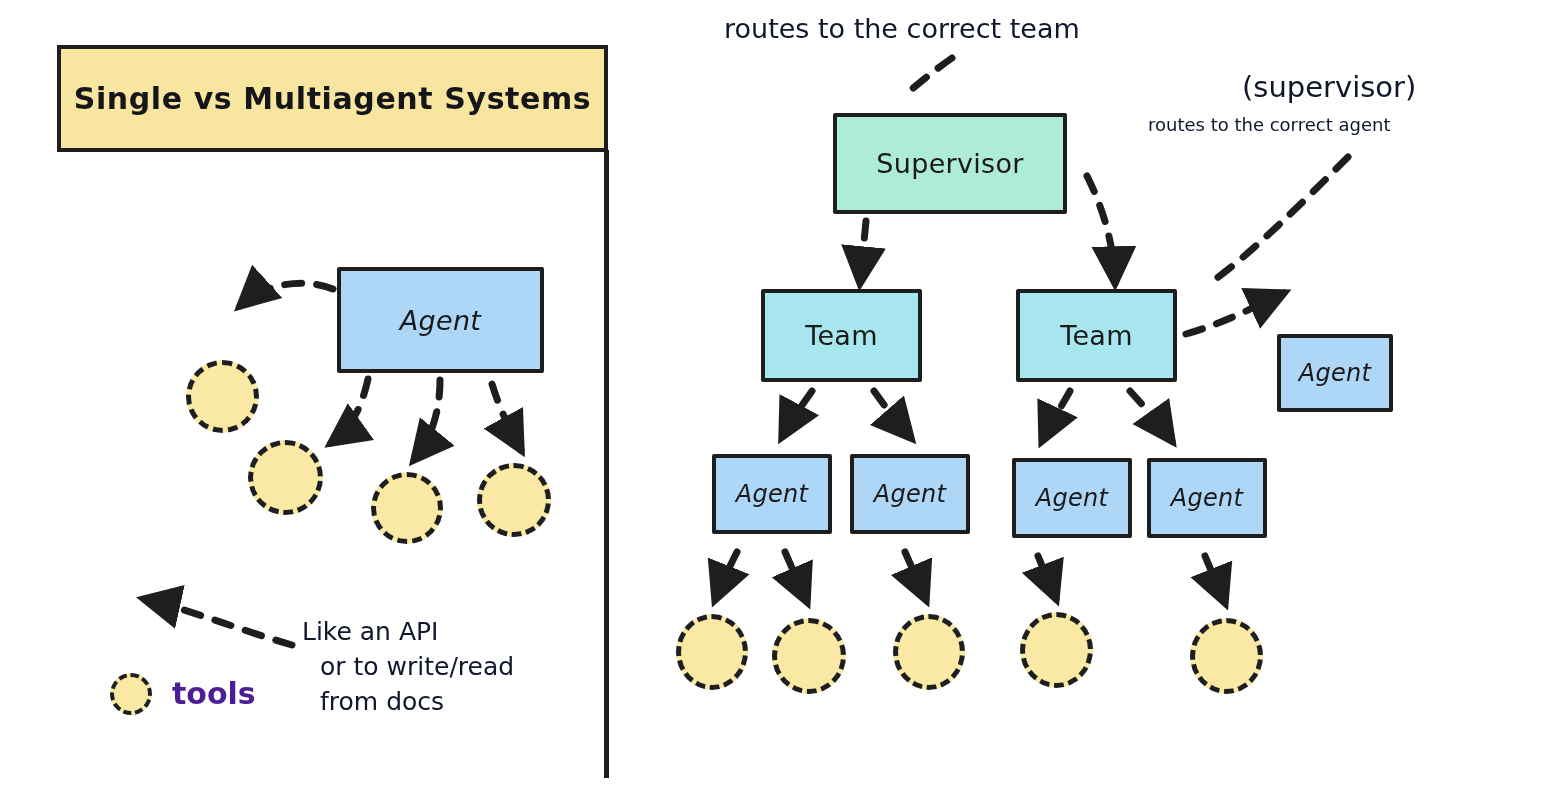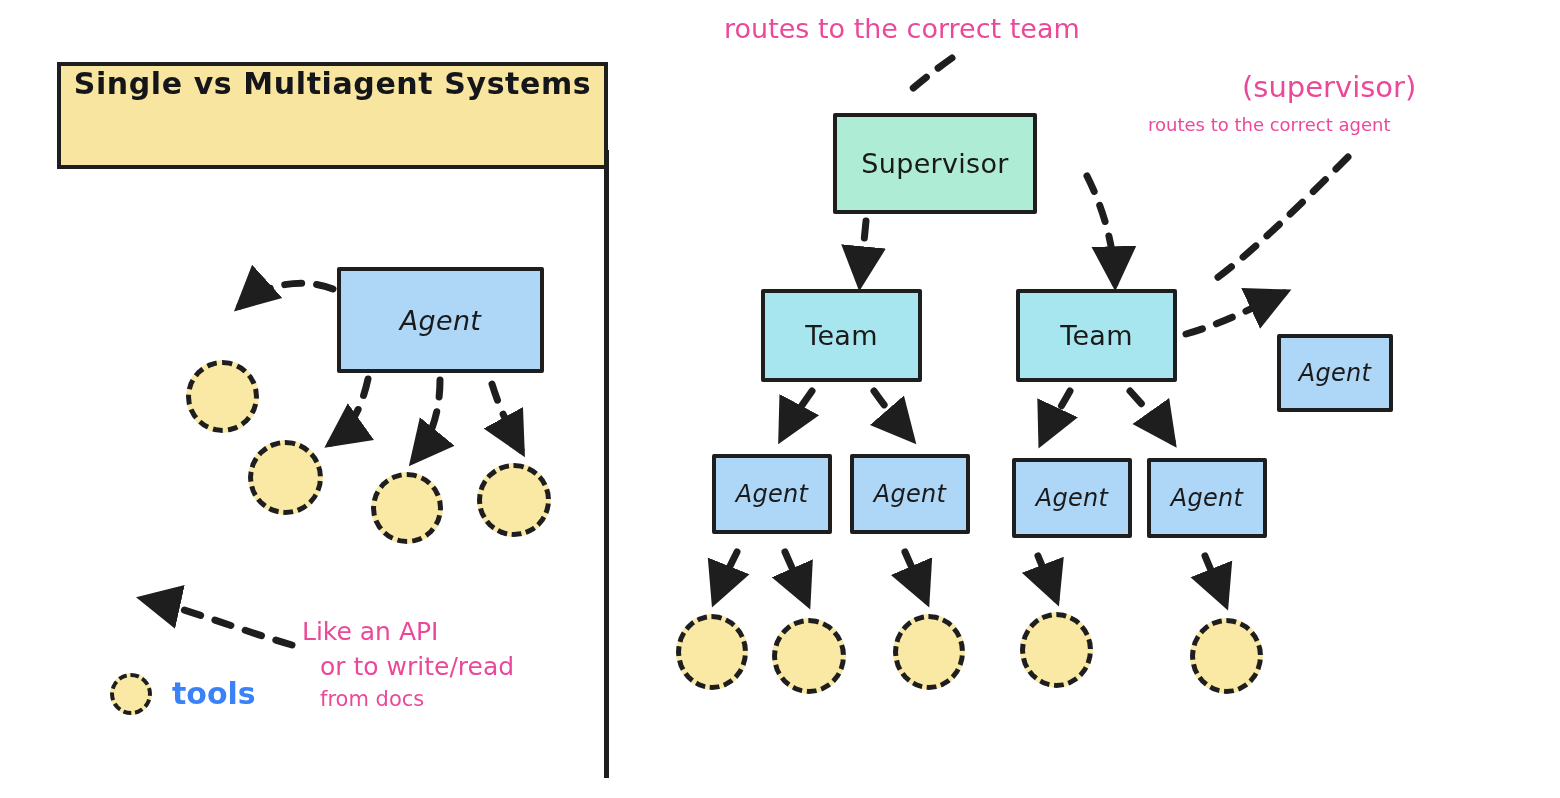--- a/index.html
+++ b/index.html
@@ -39,52 +39,51 @@
     color: #1a1a1a;
     font-style: italic;
     letter-spacing: 0.3px;
     white-space: nowrap;
   }
   .title-box {
     position: absolute;
     box-sizing: border-box;
     border: 4px solid #1e1e1e;
     display: flex;
-    align-items: flex-start;
+    align-items: center;
     justify-content: center;
-    margin-top: 17px;
   }
   .title-label {
     font-family: "DejaVu Sans", sans-serif;
     font-weight: bold;
     color: #15161a;
     letter-spacing: 0.6px;
     white-space: nowrap;
   }
   .tool-circle {
     position: absolute;
     box-sizing: border-box;
     border-radius: 50%;
     border: 5px dashed #1e1e1e;
   }
   .annot {
     position: absolute;
     font-family: "DejaVu Sans", sans-serif;
-    color: #ec4899;
+    color: #0f172a;
     white-space: nowrap;
     line-height: 1.38;
   }
   .divider {
     position: absolute;
     background: #1e1e1e;
   }
   .legend-word {
     position: absolute;
     font-family: "DejaVu Sans", sans-serif;
-    color: #3b82f6;
+    color: #4c1d95;
     white-space: nowrap;
   }
 </style>
 </head>
 <body>
 
 <div id="canvas">
 
   <div class="title-box" style="left:57px; top:45px; width:551px; height:107px; background:#f8e6a0;">
     <span class="title-label" style="font-size:30px;">Single vs Multiagent Systems</span>
@@ -99,27 +98,27 @@
   <div class="tool-circle" style="left:186px; top:360px; width:73px; height:73px; background:#fae9a4;"></div>
   <div class="tool-circle" style="left:248px; top:440px; width:75px; height:75px; background:#fae9a4;"></div>
   <div class="tool-circle" style="left:371px; top:472px; width:72px; height:72px; background:#fae9a4;"></div>
   <div class="tool-circle" style="left:477px; top:463px; width:74px; height:74px; background:#fae9a4;"></div>
 
   <div class="tool-circle" style="left:110px; top:673px; width:42px; height:42px; background:#fae9a4; border-width:4px;"></div>
   <div class="legend-word" style="left:172px; top:676px; font-size:30px; font-weight:bold;">tools</div>
 
   <div class="annot" style="left:302px; top:615px; font-size:25px;">Like an API</div>
   <div class="annot" style="left:320px; top:650px; font-size:25px;">or to write/read</div>
-  <div class="annot" style="left:320px; top:685px; font-size:21px;">from docs</div>
+  <div class="annot" style="left:320px; top:685px; font-size:25px;">from docs</div>
 
   <div class="annot" style="left:724px; top:10px; font-size:27px;">routes to the correct team</div>
   <div class="annot" style="left:1242px; top:67px; font-size:29px;">(supervisor)</div>
   <div class="annot" style="left:1148px; top:113px; font-size:18px;">routes to the correct agent</div>
 
-  <div class="node" style="left:833px; top:113px; width:204px; height:101px; background:#aeecd5;">
+  <div class="node" style="left:833px; top:113px; width:234px; height:101px; background:#aeecd5;">
     <span class="node-label" style="font-size:27px; font-style:normal;">Supervisor</span>
   </div>
 
   <div class="node" style="left:761px; top:289px; width:161px; height:93px; background:#a8e6ef;">
     <span class="node-label" style="font-size:27px; font-style:normal;">Team</span>
   </div>
   <div class="node" style="left:1016px; top:289px; width:161px; height:93px; background:#a8e6ef;">
     <span class="node-label" style="font-size:27px; font-style:normal;">Team</span>
   </div>
 

